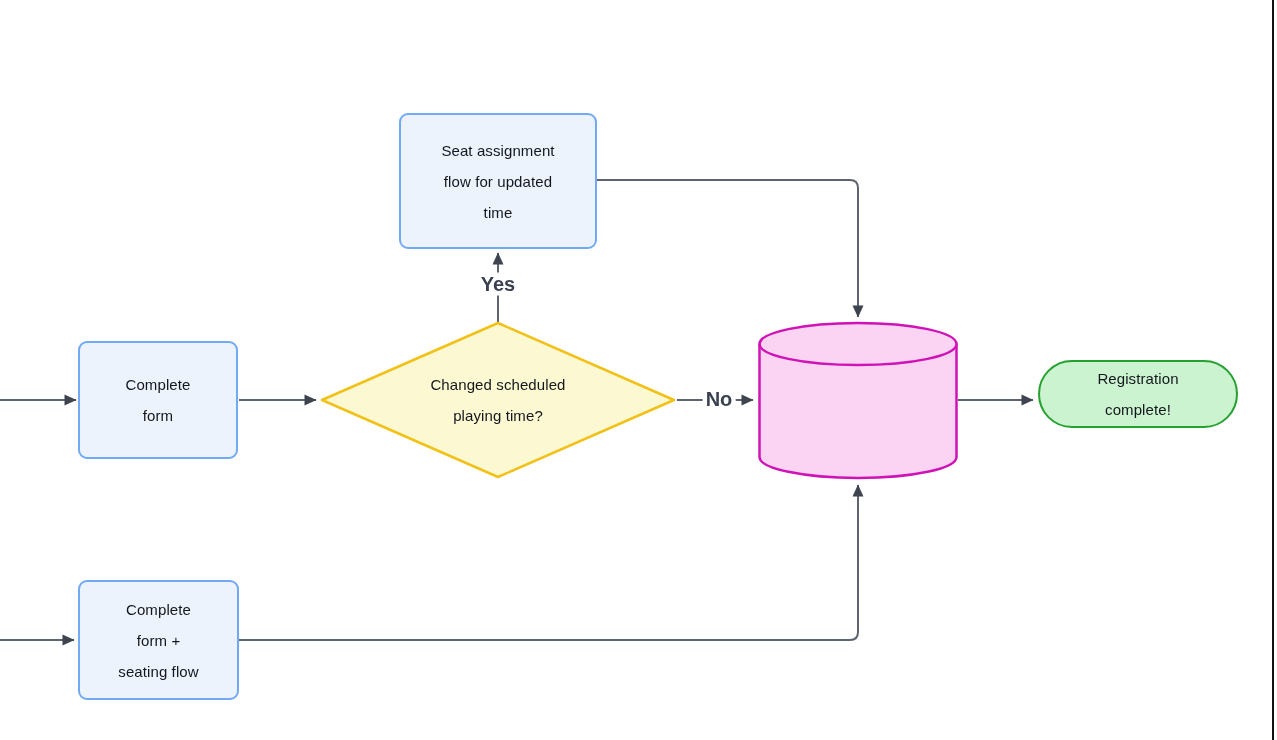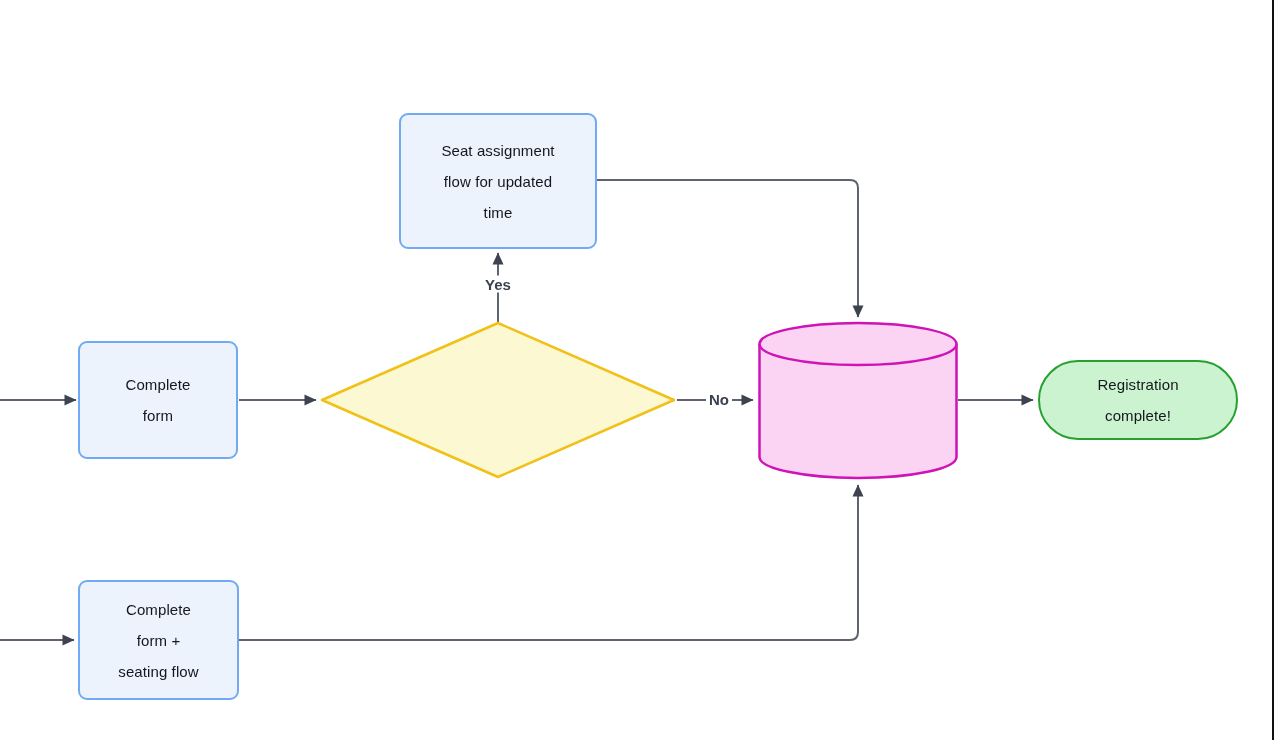--- a/index.html
+++ b/index.html
@@ -25,21 +25,21 @@
   .cyl-path{fill:var(--database-fill,#fad4f2);stroke:var(--database-stroke,#d013b6);stroke-width:2.5;}
   .terminator{
     background:var(--terminator-fill,#cbf3d0);
     border:2.5px solid var(--terminator-stroke,#25a12f);
     border-radius:40px;
   }
   .overlay-text{position:relative;z-index:2;}
   .edge-label{
     position:absolute;transform:translate(-50%,-50%);
     background:#ffffff;padding:0 3px;
-    font-size:15px;font-weight:bold;color:var(--label-text,#3a4150);
+    font-size:20px;font-weight:bold;color:var(--label-text,#3a4150);
     z-index:3;
   }
   .canvas-right-border{position:absolute;top:0;height:740px;width:2px;background:var(--canvas-edge,#111111);}
 </style>
 </head>
 <body>
 
 <div class="canvas">
 
   <svg class="edges-layer" viewBox="0 0 1277 740">
@@ -66,30 +66,32 @@
   <div class="node process" style="left:399px;top:113px;width:198px;height:136px;">
     <div class="node-text">Seat assignment
 flow for updated
 time</div>
   </div>
 
   <div class="node" style="left:319px;top:321px;width:358px;height:158px;">
     <svg class="shape-svg" viewBox="0 0 358 158">
       <polygon class="diamond-poly" points="179,2 355,79 179,156 3,79"></polygon>
     </svg>
+    <div class="node-text overlay-text">Changed scheduled
+playing time?</div>
   </div>
 
   <div class="node" style="left:758px;top:321px;width:200px;height:159px;padding-top:30px;">
     <svg class="shape-svg" viewBox="0 0 200 159">
       <path class="cyl-path" d="M1.5,23 V136 A98.5,21 0 0 0 198.5,136 V23"></path>
       <ellipse class="cyl-path" cx="100" cy="23" rx="98.5" ry="21"></ellipse>
     </svg>
   </div>
 
-  <div class="node terminator" style="left:1038px;top:360px;width:200px;height:80px;">
+  <div class="node terminator" style="left:1038px;top:360px;width:200px;height:68px;">
     <div class="node-text">Registration
 complete!</div>
   </div>
 
   <div class="node process" style="left:78px;top:580px;width:161px;height:120px;">
     <div class="node-text">Complete
 form +
 seating flow</div>
   </div>
 

